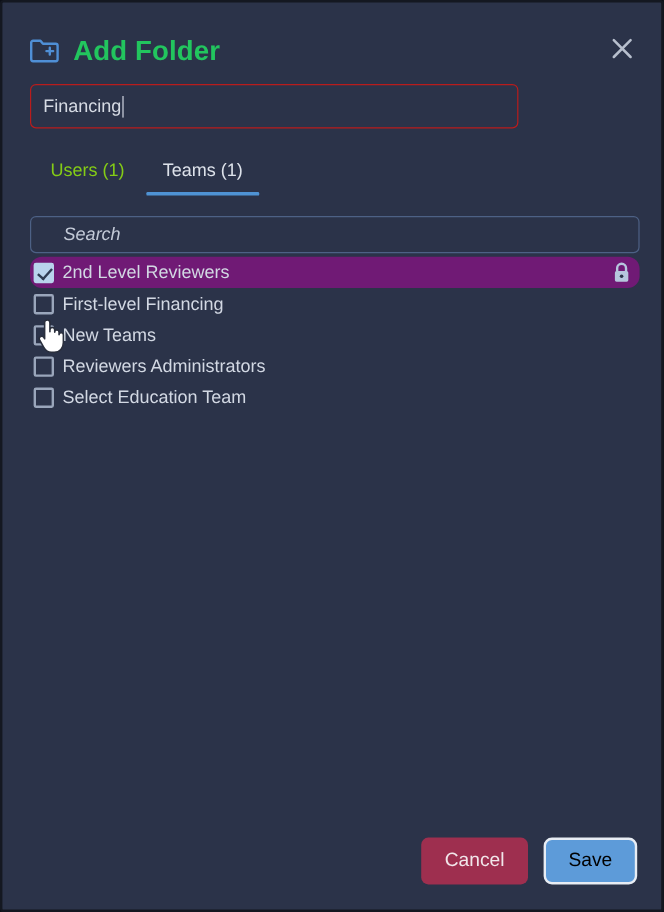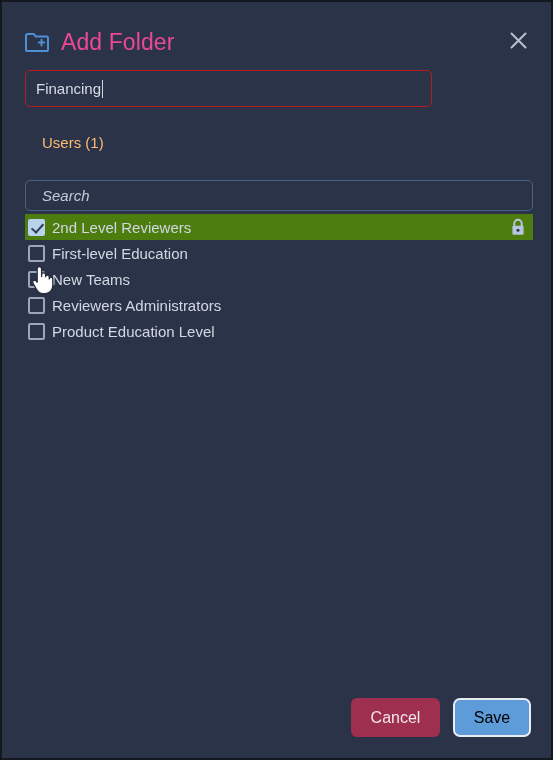--- a/index.html
+++ b/index.html
@@ -38,22 +38,22 @@
   }
   .folder-icon {
     width: 26px;
     height: 24px;
     margin-right: 11px;
     flex: 0 0 auto;
     display: block;
   }
   .dialog-title {
     font-size: 23px;
-    font-weight: normal;
-    color: #ec4899;
+    font-weight: bold;
+    color: #22c55e;
     letter-spacing: 0.1px;
     line-height: 1;
     white-space: nowrap;
   }
   .close-btn {
     position: absolute;
     right: 0px;
     top: 2px;
     width: 30px;
     height: 30px;
@@ -100,21 +100,21 @@
     left: 24px;
     top: 131px;
     height: 32px;
     display: flex;
     align-items: flex-start;
   }
   .tab {
     position: relative;
     padding: 0 16px 10px 16px;
     font-size: 15px;
-    color: #fdba74;
+    color: #84cc16;
     line-height: 20px;
     cursor: pointer;
     white-space: nowrap;
   }
   .tab.active { color: #dde2ea; }
   .tab.active::after {
     content: "";
     position: absolute;
     left: 2px;
     right: 2px;
@@ -130,21 +130,21 @@
     left: 23px;
     top: 178px;
     width: 508px;
     height: 31px;
     box-sizing: border-box;
     background: #2b3349;
     border: 1px solid #4d6185;
     border-radius: 5px;
     display: flex;
     align-items: center;
-    padding: 0 16px;
+    padding: 0 27px;
   }
   .search-placeholder {
     font-size: 15px;
     font-style: italic;
     color: #c3cad7;
     line-height: 1;
   }
 
   
   .list {
@@ -156,21 +156,22 @@
   }
   .list-row {
     position: relative;
     height: 26px;
     display: flex;
     align-items: center;
     padding-left: 3px;
     box-sizing: border-box;
   }
   .list-row.selected {
-    background: #4d7c0f;
+    background: #701a75;
+    border-radius: 10px;
   }
   .cb {
     width: 17px;
     height: 17px;
     box-sizing: border-box;
     border: 2px solid #9aa6bb;
     border-radius: 2px;
     background: transparent;
     flex: 0 0 auto;
     margin-right: 7px;
@@ -272,20 +273,21 @@
     </span>
   </div>
 
   <div class="name-input-wrap" title="Folder name">
     <span class="name-input-text">Financing</span>
       <span class="caret"></span>
   </div>
 
   <div class="tabs">
     <div class="tab">Users (1)</div>
+    <div class="tab active">Teams (1)</div>
   </div>
 
   <div class="search-wrap" title="Search">
     <span class="search-placeholder">Search</span>
   </div>
 
   <div class="list">
 
 
     <div class="list-row selected">
@@ -296,36 +298,36 @@
           <path d="M4.3 8V5.5a3.7 3.7 0 0 1 7.4 0V8" stroke="#b6c6dd" stroke-width="2" fill="none"></path>
           <rect x="2.4" y="7.8" width="11.2" height="9" rx="1.4" fill="#b6c6dd"></rect>
           <circle cx="8" cy="12.2" r="1.5" fill="#2b3349"></circle>
         </svg>
       </span>
     </div>
 
 
     <div class="list-row">
       <span class="cb"></span>
-      <span class="row-label">First-level Education</span>
+      <span class="row-label">First-level Financing</span>
     </div>
 
     <div class="list-row">
       <span class="cb"></span>
       <span class="row-label">New Teams</span>
     </div>
 
     <div class="list-row">
       <span class="cb"></span>
       <span class="row-label">Reviewers Administrators</span>
     </div>
 
     <div class="list-row">
       <span class="cb"></span>
-      <span class="row-label">Product Education Level</span>
+      <span class="row-label">Select Education Team</span>
     </div>
 
   </div>
 
   <div class="cursor">
     <svg width="26" height="32" viewBox="0 0 26 32">
       <path d="M7.2 16.2V4.9c0-1.2 1-2.2 2.2-2.2s2.2 1 2.2 2.2v7.6
                v-1.6c0-1.1.9-2 2-2s2 .9 2 2v1.9
                c0-1 .8-1.8 1.8-1.8s1.8.8 1.8 1.8v2.1
                c.1-.9.9-1.6 1.8-1.6 1 0 1.8.8 1.8 1.8v6.4

